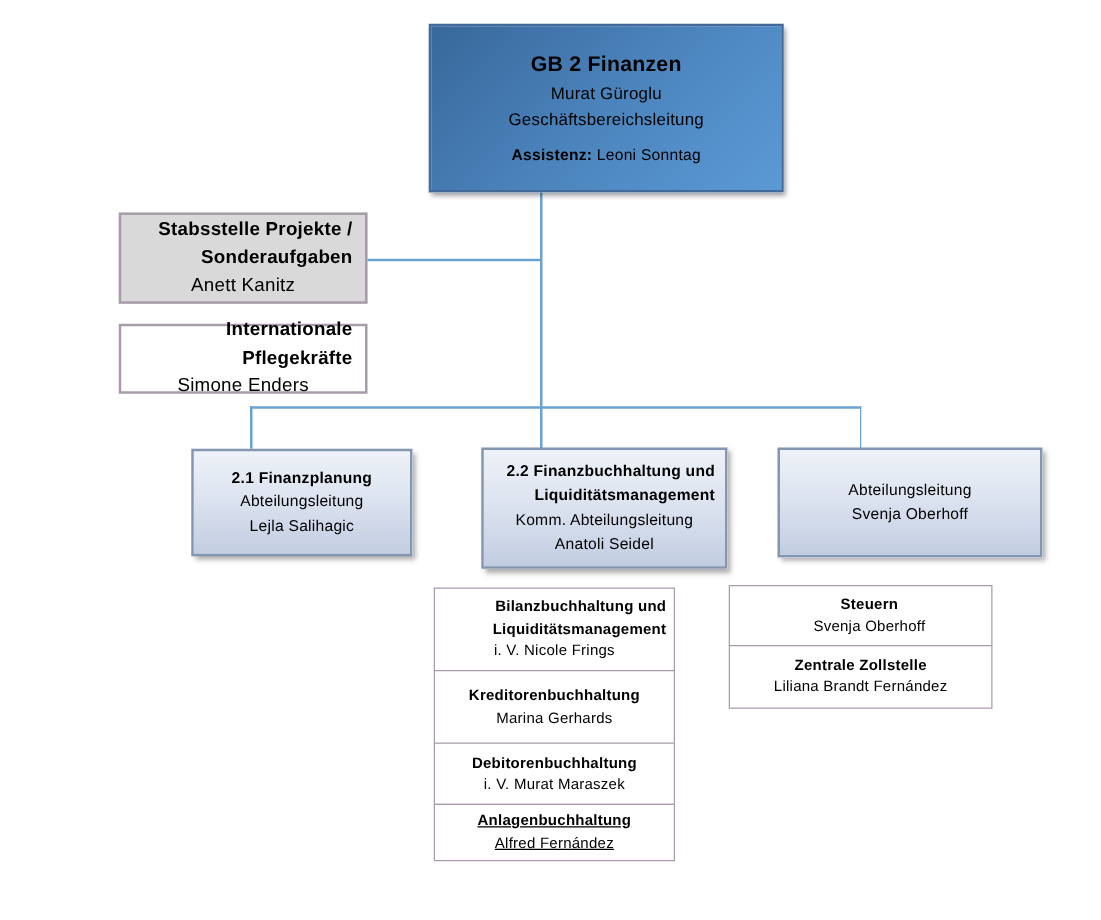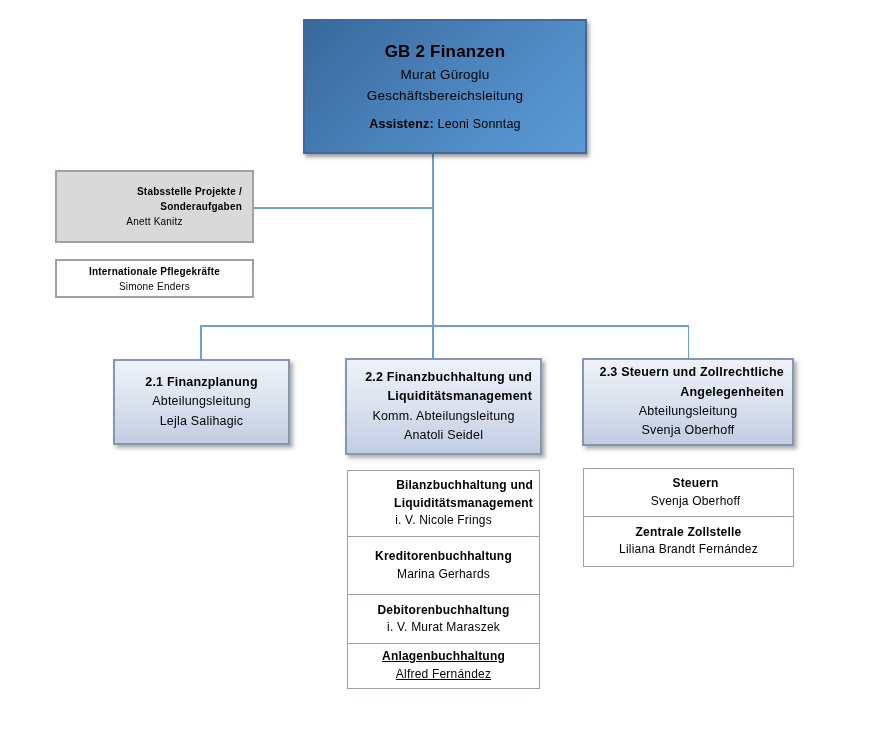--- a/index.html
+++ b/index.html
@@ -15,39 +15,40 @@
   #l-staff-h  {left:253px;top:207px;width:180px;height:1.5px;}
   #l-main-h   {left:200px;top:325px;width:489px;height:1.5px;}
   #l-drop-l   {left:200px;top:325px;width:1.5px;height:34px;}
   #l-drop-m   {left:432px;top:325px;width:1.5px;height:34px;}
   #l-drop-r   {left:687.5px;top:325px;width:1.5px;height:34px;}
   
   .box{
     position:absolute;box-sizing:border-box;text-align:center;
     display:flex;flex-direction:column;justify-content:center;align-items:center;
     letter-spacing:0.2px;
+    margin-left:40px;
   }
   .t{font-weight:bold;text-align:right;}
   
   #root-box{
     left:303px;top:19px;width:284px;height:135px;
     background:linear-gradient(135deg,#38689b 0%,#4d86bf 55%,#5b9ad6 100%);
     border:2.5px solid #41699a;
     box-shadow:2px 3px 4px rgba(0,0,0,0.40);
     color:#000;
   }
   #root-box .root-title{font-size:17px;font-weight:bold;margin-bottom:3px;}
   #root-box .root-line{font-size:13.5px;line-height:1.55;}
   #root-box .root-assist{font-size:12.5px;margin-top:11px;}
   
   .staff{
-    border:2px solid #a89cab;font-size:10px;line-height:1.5;
+    border:2px solid #a89cab;font-size:15px;line-height:1.5;
   }
   #staff-1{left:55px;top:170px;width:199px;height:73px;background:#d9d9d9;}
-  #staff-2{left:55px;top:259px;width:199px;height:39px;background:#ffffff;}
+  #staff-2{left:55px;top:259px;width:199px;height:56px;background:#ffffff;}
   .staff .t{padding:0 10px;}
   
   .dept{
     background:linear-gradient(to bottom,#eef2f8 0%,#dde4f0 45%,#c2cde2 100%);
     border:2px solid #8496b0;
     box-shadow:3px 3px 4px rgba(90,90,90,0.50);
     font-size:12.5px;line-height:1.55;
   }
   .dept .t{padding:0 8px;}
   #dept-21{left:113px;top:359px;width:177px;height:86px;}
@@ -106,21 +107,20 @@
     <div class="t">2.1 Finanzplanung</div>
     <div>Abteilungsleitung</div>
     <div>Lejla Salihagic</div>
   </div>
   <div class="box dept" id="dept-22">
     <div class="t">2.2 Finanzbuchhaltung und Liquiditätsmanagement</div>
     <div>Komm. Abteilungsleitung</div>
     <div>Anatoli Seidel</div>
   </div>
   <div class="box dept" id="dept-23">
-    <div class="t">2.3 Steuern und Zollrechtliche Angelegenheiten</div>
     <div>Abteilungsleitung</div>
     <div>Svenja Oberhoff</div>
   </div>
 
   <div class="teams" id="teams-22">
     <div class="cell">
       <div class="t">Bilanzbuchhaltung und Liquiditätsmanagement</div>
       <div>i. V. Nicole Frings</div>
     </div>
     <div class="cell">

